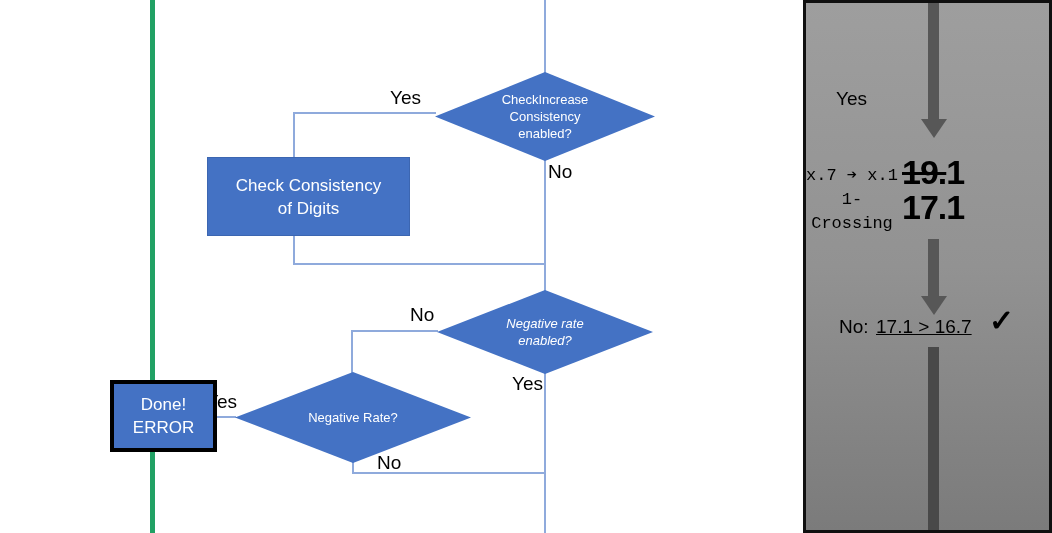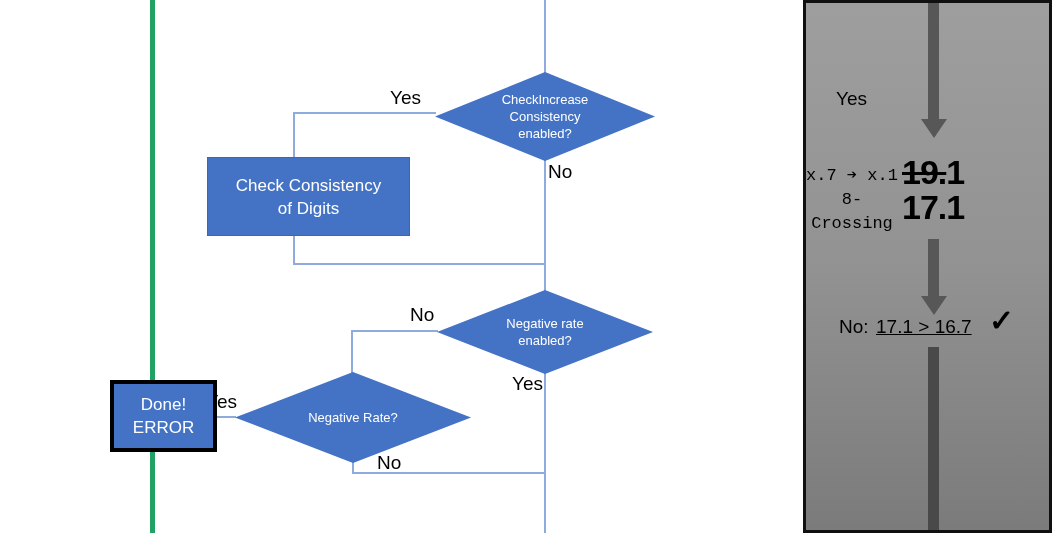--- a/index.html
+++ b/index.html
@@ -73,21 +73,21 @@
     <div>enabled?</div>
   </div>
   <span class="branch-label" style="left:390px;top:87px;">Yes</span>
   <span class="branch-label" style="left:548px;top:161px;">No</span>
 
   <div class="process" style="left:207px;top:157px;width:203px;height:79px;">
     <div>Check Consistency</div>
     <div>of Digits</div>
   </div>
 
-  <div class="diamond" style="left:437px;top:290px;width:216px;height:84px;">
+  <div class="diamond" style="left:437px;top:290px;width:216px;height:84px;font-style:italic;">
     <div>Negative rate</div>
     <div>enabled?</div>
   </div>
   <span class="branch-label" style="left:410px;top:304px;">No</span>
   <span class="branch-label" style="left:512px;top:373px;">Yes</span>
 
   <div class="diamond" style="left:235px;top:372px;width:236px;height:91px;">
     <div>Negative Rate?</div>
   </div>
   <span class="branch-label" style="left:206px;top:391px;">Yes</span>
@@ -100,21 +100,21 @@
 
   <div class="panel">
 
     <div class="arrow-shaft" style="left:122px;top:0;height:116px;"></div>
     <div class="arrow-head" style="left:115px;top:116px;"></div>
 
     <span class="abs panel-yes">Yes</span>
 
     <div class="abs note">
       <div>x.7 ➔ x.1</div>
-      <div>8-Crossing</div>
+      <div>1-Crossing</div>
     </div>
 
     <div class="abs bignums">
       <div><span class="strike">19.</span><span>1</span></div>
       <div>17.1</div>
     </div>
 
     <div class="arrow-shaft" style="left:122px;top:236px;height:57px;"></div>
     <div class="arrow-head" style="left:115px;top:293px;"></div>
 

